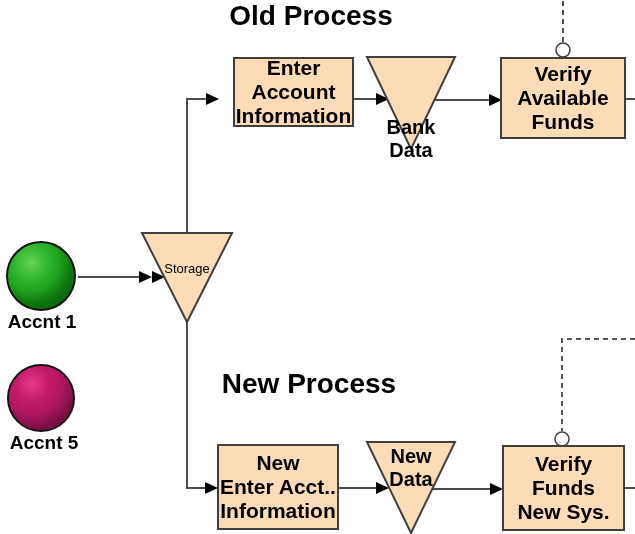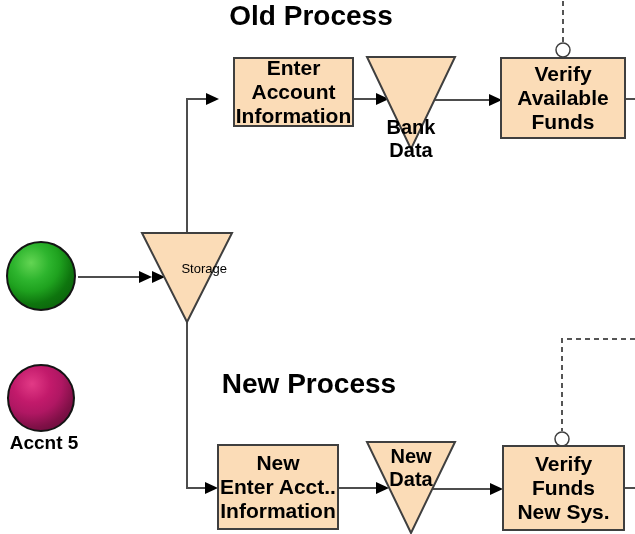--- a/index.html
+++ b/index.html
@@ -65,25 +65,26 @@
 
     <polygon class="node-triangle" points="142,233 232,233 187,322"></polygon>
     <polygon class="node-triangle" points="367,57 455,57 411,149"></polygon>
     <polygon class="node-triangle" points="367,442 455,442 411,533"></polygon>
   </svg>
 
   <div class="proc-title" style="left:221px;top:0px;width:180px;">Old Process</div>
   <div class="proc-title" style="left:219px;top:368px;width:180px;">New Process</div>
 
   <div class="sphere green" style="left:6px;top:241px;width:70px;height:70px;"></div>
+  <div class="entity-label" style="left:0px;top:311px;width:84px;">Accnt 1</div>
 
   <div class="sphere magenta" style="left:7px;top:364px;width:68px;height:68px;"></div>
   <div class="entity-label" style="left:0px;top:432px;width:88px;">Accnt 5</div>
 
-  <div class="tri-label small" style="left:147px;top:261px;width:80px;text-align:right;">Storage</div>
+  <div class="tri-label small" style="left:147px;top:261px;width:80px;">Storage</div>
   <div class="tri-label" style="left:371px;top:72px;width:80px;margin-top:44px;">Bank
 Data</div>
   <div class="tri-label" style="left:371px;top:445px;width:80px;">New
 Data</div>
 
   <div class="box" style="left:222px;top:57px;width:121px;height:70px;margin-left:11px;">Enter
 Account
 Information</div>
   <div class="box" style="left:500px;top:57px;width:126px;height:82px;">Verify
 Available

